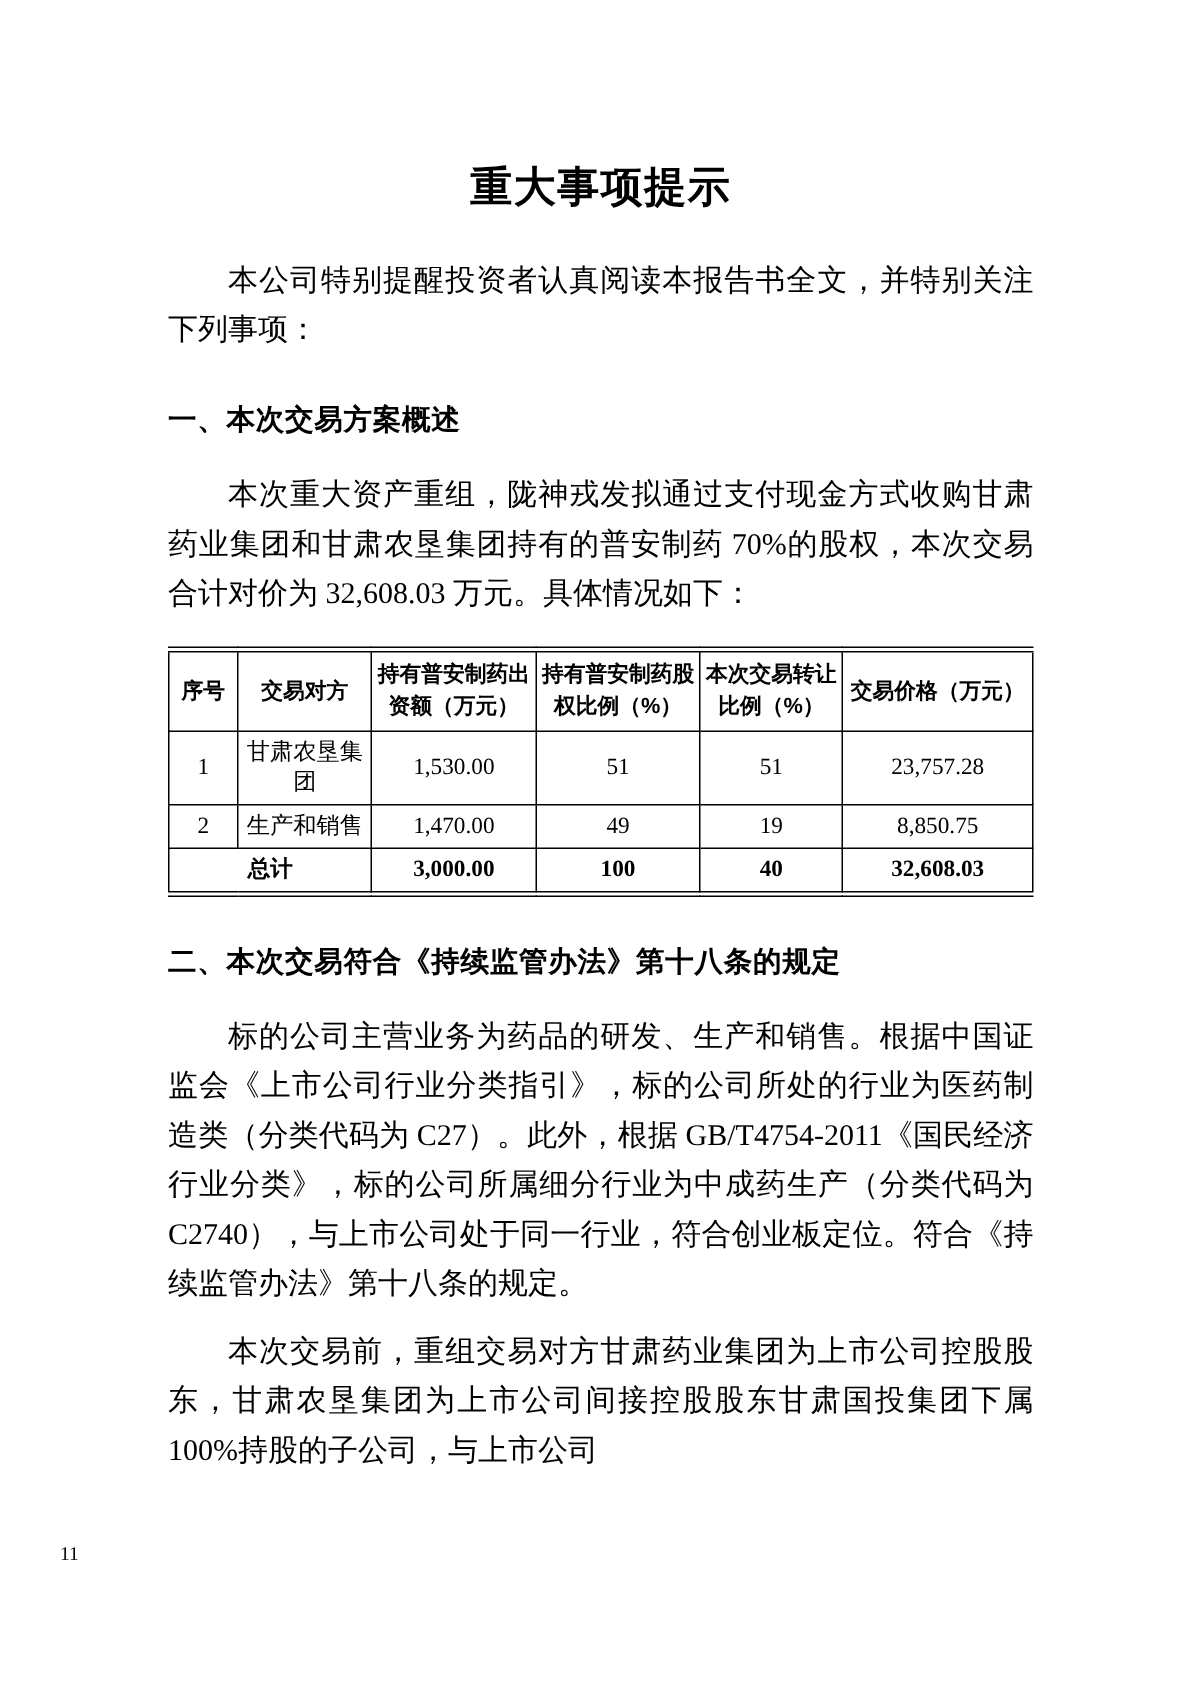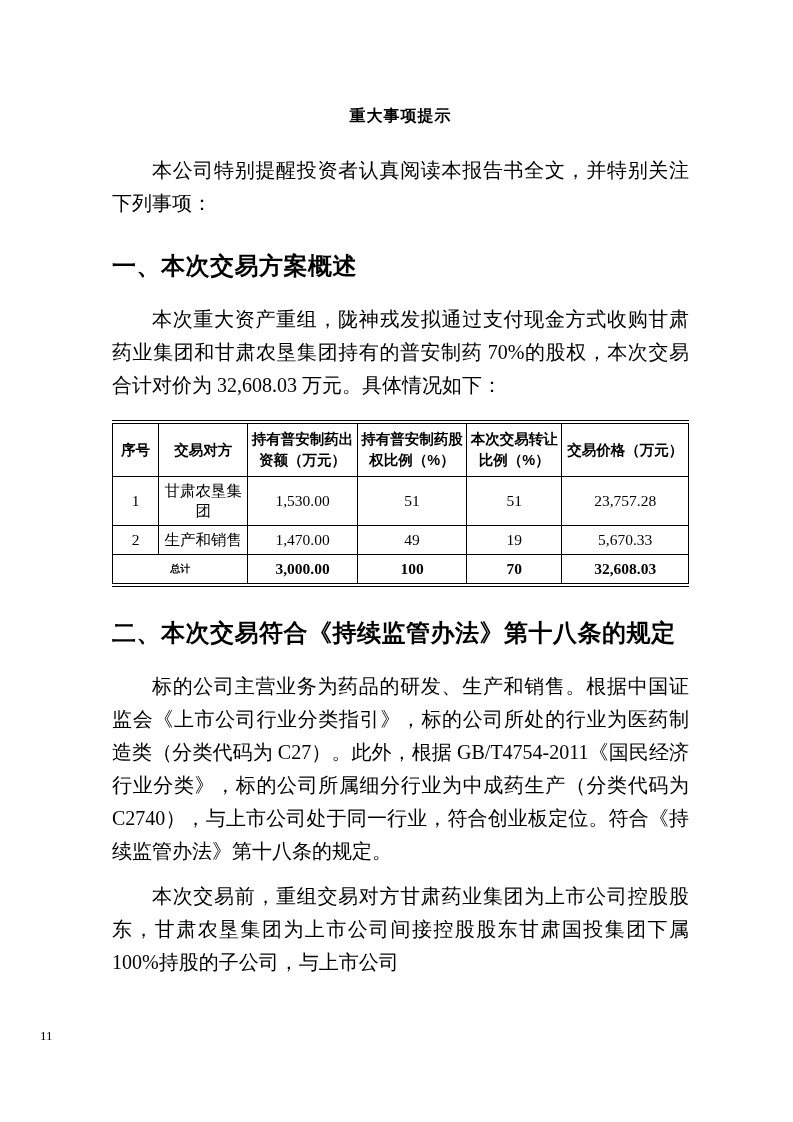--- a/index.html
+++ b/index.html
@@ -11,37 +11,37 @@
   }
   .page {
     width: 793px; height: 1122px;
     background: #ffffff;
     padding: 106px 104px 0 112px;
     position: relative;
   }
   .doc-title {
     font-family: "Liberation Sans", "DejaVu Sans", sans-serif;
     font-weight: bold;
-    font-size: 16px;
+    font-size: 28px;
     text-align: center;
     letter-spacing: 1px;
     margin-bottom: 27px;
   }
   p.body-para {
     font-size: 20px;
     line-height: 33px;
     text-align: justify;
     text-indent: 2em;
     margin: 12px 0 11px 0;
   }
   p.no-bottom { margin-bottom: 6px; }
   h2.sec-heading {
     font-family: Liberation Serif, serif;
     font-weight: bold;
-    font-size: 24px;
+    font-size: 19px;
     margin: 30px 0 21px 0;
     letter-spacing: 0.5px;
   }
   table.doc-table {
     width: 100%;
     border-collapse: collapse;
     border-top: 4px double #000;
     border-bottom: 4px double #000;
     margin: 18px 0 14px 0;
   }
@@ -59,21 +59,21 @@
   }
   table.doc-table td {
     font-size: 15.5px;
     line-height: 20px;
     padding: 4px 3px;
     height: 28px;
   }
   tr.total-row td { font-weight: bold; }
   tr.total-row td.total-label {
     font-family: "Liberation Sans", "DejaVu Sans", sans-serif;
-    font-size: 10px;
+    font-size: 15px;
   }
   .page-number {
     position: absolute;
     bottom: 78px;
     left: 0;
     width: 100%;
     text-align: left;
     font-size: 13px;
     margin-left: 40px;
   }
@@ -118,27 +118,27 @@
         <td>51</td>
         <td>51</td>
         <td>23,757.28</td>
       </tr>
       <tr>
         <td>2</td>
         <td>生产和销售</td>
         <td>1,470.00</td>
         <td>49</td>
         <td>19</td>
-        <td>5,670.33</td>
+        <td>8,850.75</td>
       </tr>
       <tr class="total-row">
         <td class="total-label" colspan="2">总计</td>
         <td>3,000.00</td>
         <td>100</td>
-        <td>70</td>
+        <td>40</td>
         <td>32,608.03</td>
       </tr>
     </tbody>
   </table>
 
 
   <h2 class="sec-heading">二、本次交易符合《持续监管办法》第十八条的规定</h2>
 
   <p class="body-para">标的公司主营业务为药品的研发、生产和销售。根据中国证监会《上市公司行业分类指引》，标的公司所处的行业为医药制造类（分类代码为 C27）。此外，根据 GB/T4754-2011《国民经济行业分类》，标的公司所属细分行业为中成药生产（分类代码为 C2740），与上市公司处于同一行业，符合创业板定位。符合《持续监管办法》第十八条的规定。</p>
 

